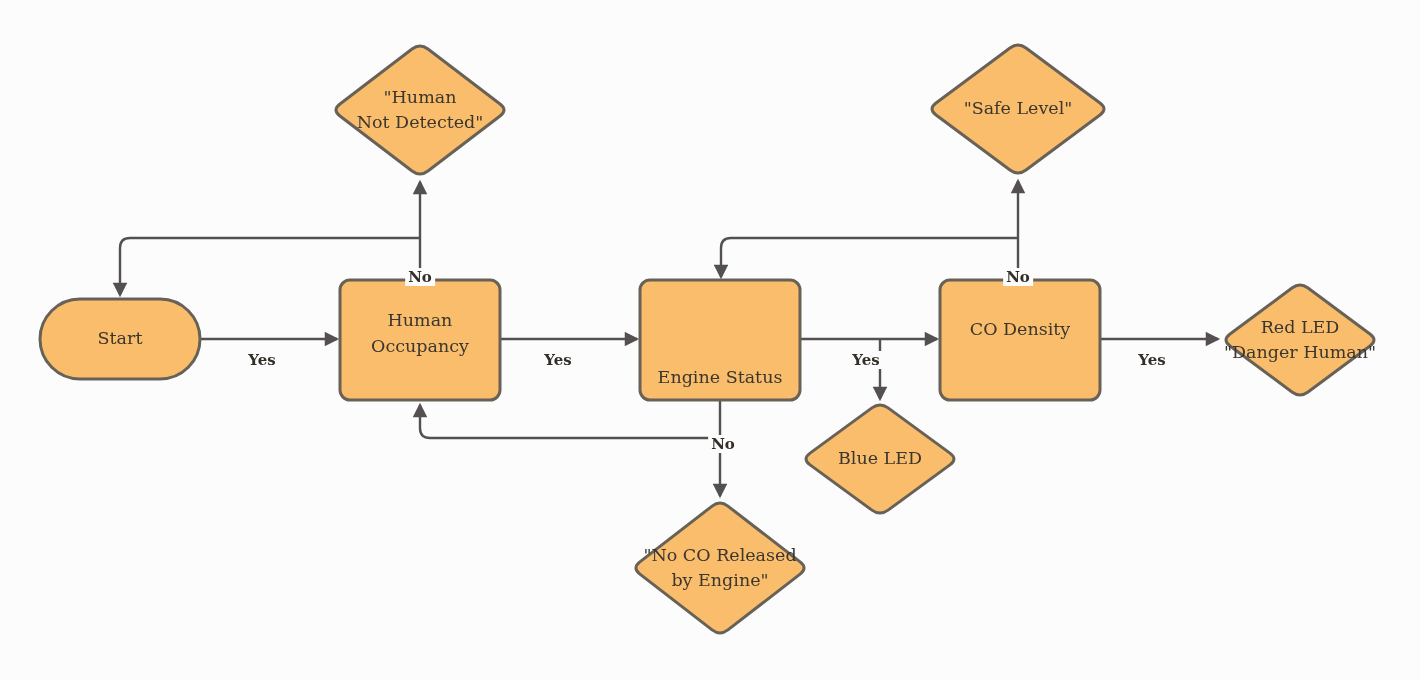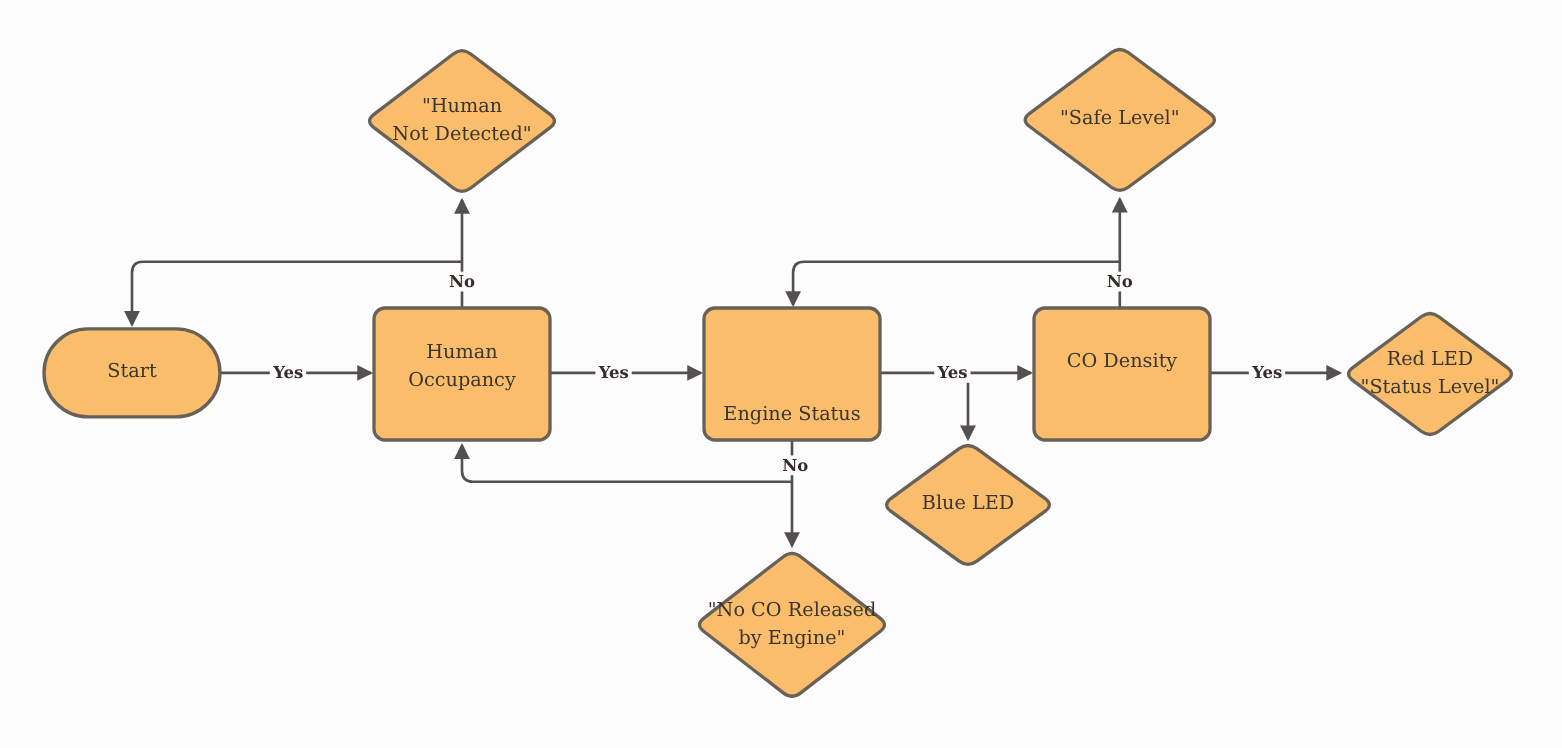--- a/index.html
+++ b/index.html
@@ -22,21 +22,21 @@
   .arrowhead{fill:var(--connector);}
   .node-label{
     position:absolute;display:flex;align-items:center;justify-content:center;
     text-align:center;white-space:pre-line;color:var(--node-text);
     font-size:17.5px;line-height:1.45;pointer-events:none;
   }
   .edge-label{
     position:absolute;transform:translate(-50%,-50%);
     background:var(--canvas-bg);padding:0 3px;
     font-weight:bold;font-size:15px;color:var(--edge-label-text);
-    pointer-events:none;white-space:nowrap;
+    pointer-events:none;white-space:nowrap;margin-top:21px;
   }
 </style>
 </head>
 <body>
 
 <div class="canvas">
 
   <svg width="1420" height="680" viewBox="0 0 1420 680">
     <defs>
       <marker id="arrowhead" viewBox="0 0 10 10" refX="8.5" refY="5" markerWidth="7" markerHeight="6" orient="auto-start-reverse">
@@ -69,21 +69,21 @@
 
   <div class="node-label" style="left:40px;top:299px;width:160px;height:80px;">Start</div>
   <div class="node-label" style="left:340px;top:280px;width:160px;height:107px;">Human
 Occupancy</div>
   <div class="node-label" style="left:640px;top:280px;width:160px;height:120px;margin-top:38px;">Engine Status</div>
   <div class="node-label" style="left:940px;top:280px;width:160px;height:100px;border-radius:25px;">CO Density</div>
   <div class="node-label" style="left:330px;top:43px;width:180px;height:134px;">"Human
 Not Detected"</div>
   <div class="node-label" style="left:928px;top:42px;width:180px;height:134px;">"Safe Level"</div>
   <div class="node-label" style="left:1210px;top:282px;width:180px;height:116px;">Red LED
-"Status Level"</div>
+"Danger Human"</div>
   <div class="node-label" style="left:790px;top:402px;width:180px;height:114px;text-align:center;">Blue LED</div>
   <div class="node-label" style="left:628px;top:500px;width:184px;height:136px;">"No CO Released
 by Engine"</div>
 
   <span class="edge-label" style="left:262px;top:339px;">Yes</span>
   <span class="edge-label" style="left:558px;top:339px;">Yes</span>
   <span class="edge-label" style="left:420px;top:256px;">No</span>
   <span class="edge-label" style="left:866px;top:339px;">Yes</span>
   <span class="edge-label" style="left:723px;top:423px;">No</span>
   <span class="edge-label" style="left:1152px;top:339px;">Yes</span>

